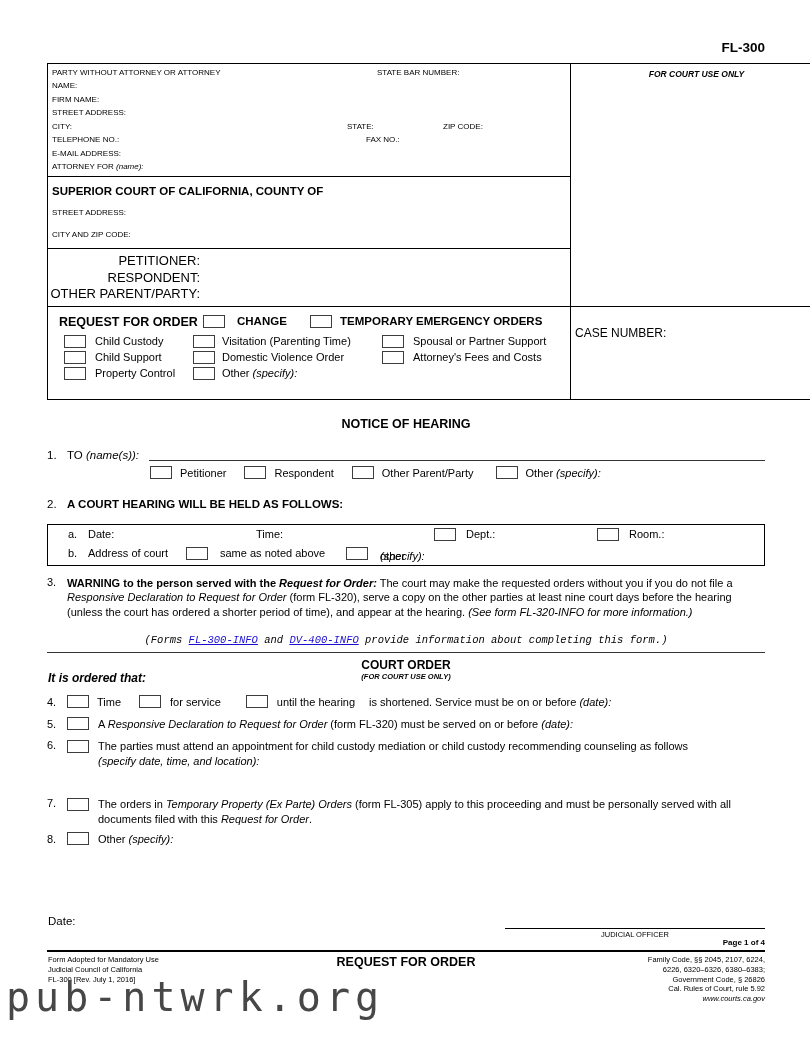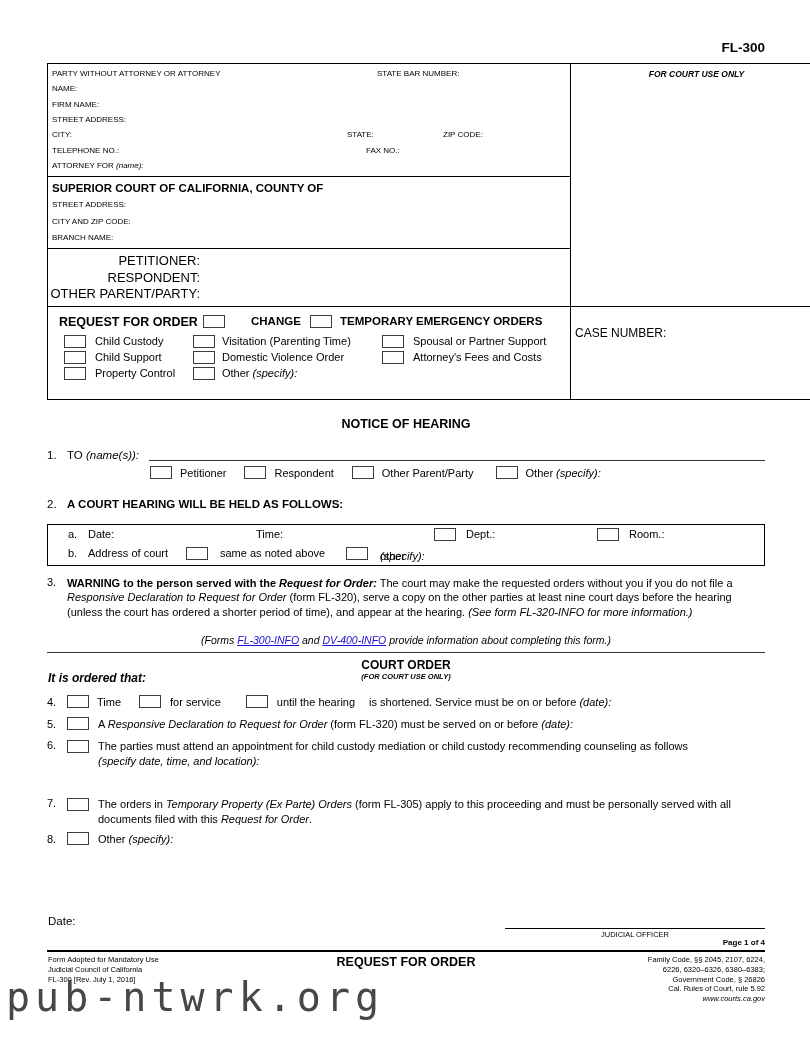--- a/index.html
+++ b/index.html
@@ -25,21 +25,21 @@
   .court-title { font-size:11.5px; font-weight:bold; }
   .court-row { font-size:8px; line-height:10px; }
 
   .party-block { height:58px; border-top:1px solid #000; padding-top:4px; }
   .party-row { width:152px; text-align:right; font-size:13px; line-height:16.5px; }
 
   .req-block { flex:1; border-top:1px solid #000; position:relative; font-size:11px; }
   .req-head { position:relative; height:22px; margin-top:5px; }
   .req-head .t { position:absolute; left:11px; top:3px; font-size:12.5px; font-weight:bold; }
   .req-head .cb1 { position:absolute; left:155px; top:3px; }
-  .req-head .c1 { position:absolute; left:203px; top:3px; font-size:11.5px; font-weight:bold; }
+  .req-head .c1 { position:absolute; left:189px; top:3px; font-size:11.5px; font-weight:bold; }
   .req-head .cb2 { position:absolute; left:262px; top:3px; }
   .req-head .c2 { position:absolute; left:292px; top:3px; font-size:11.5px; font-weight:bold; }
   .req-row { position:relative; height:16px; }
   .req-row span.lab { position:absolute; top:0; line-height:14px; }
   .req-row .k1 { left:16px; top:1px; } .req-row .l1 { left:47px; }
   .req-row .k2 { left:145px; top:1px; } .req-row .l2 { left:174px; }
   .req-row .k3 { left:334px; top:1px; } .req-row .l3 { left:365px;text-align:center; }
 
   .cu-box { height:242px; text-align:center; padding-top:5px; font-size:8.5px; font-weight:bold; font-style:italic; }
   .case-box { flex:1; border-top:1px solid #000; padding:19px 0 0 4px; font-size:12px; }
@@ -58,21 +58,21 @@
   .item2-head .num { width:20px; flex:none; }
 
   .hearing-box { left:47px; top:524px; width:718px; height:42px; border:1px solid #000; font-size:11px; }
   .h-row { position:relative; height:19px; }
   .h-row span { position:absolute; top:3px; }
   .h-row .cb { top:3px; }
 
   .item3 { left:47px; top:576px; width:718px; display:flex; font-size:11px; }
   .item3 .num { width:20px; flex:none; }
   .item3 p { line-height:14.3px; width:698px; }
-  .forms-line { left:47px; top:634px; width:718px; text-align:center; font-style:italic; font-size:10.5px; }
+  .forms-line { left:47px; top:634px; width:718px; text-align:center; font-style:italic; font-size:10.5px;font-family:Liberation Mono, monospace; }
   a.flink { text-decoration:underline; }
 
   .divider1 { left:47px; top:652px; width:718px; border-top:1px solid #333; }
 
   .co-head { left:47px; top:658px; width:718px; text-align:center; position:absolute; }
   .co-title { font-size:12px; font-weight:bold; }
   .co-sub { font-size:7.5px; font-weight:bold; font-style:italic; }
   .ordered { position:absolute; left:1px; top:13px; font-size:12px; font-weight:bold; font-style:italic; }
 
   .item-row { left:47px; width:718px; display:flex; align-items:center; font-size:11px; }
@@ -122,29 +122,31 @@
       <div class="att-row">
         <span>CITY:</span>
         <span class="off" style="left:295px">STATE:</span>
         <span class="off" style="left:391px">ZIP CODE:</span>
       </div>
       <div class="att-row">
         <span>TELEPHONE NO.:</span>
         <span class="off" style="left:314px">FAX NO.:</span>
       </div>
       <div class="att-row">
+        <span>E-MAIL ADDRESS:</span>
+      </div>
+      <div class="att-row">
         <span>ATTORNEY FOR </span><span class="i">(name):</span>
       </div>
     </div>
 
     <div class="court-block">
       <div class="court-title">SUPERIOR COURT OF CALIFORNIA, COUNTY OF</div>
       <div class="court-row">STREET ADDRESS:</div>
       <div class="court-row">CITY AND ZIP CODE:</div>
-      <div class="court-row">BRANCH NAME:</div>
     </div>
 
     <div class="party-block">
       <div class="party-row">PETITIONER:</div>
       <div class="party-row">RESPONDENT:</div>
       <div class="party-row">OTHER PARENT/PARTY:</div>
     </div>
 
     <div class="req-block">
       <div class="req-head">

